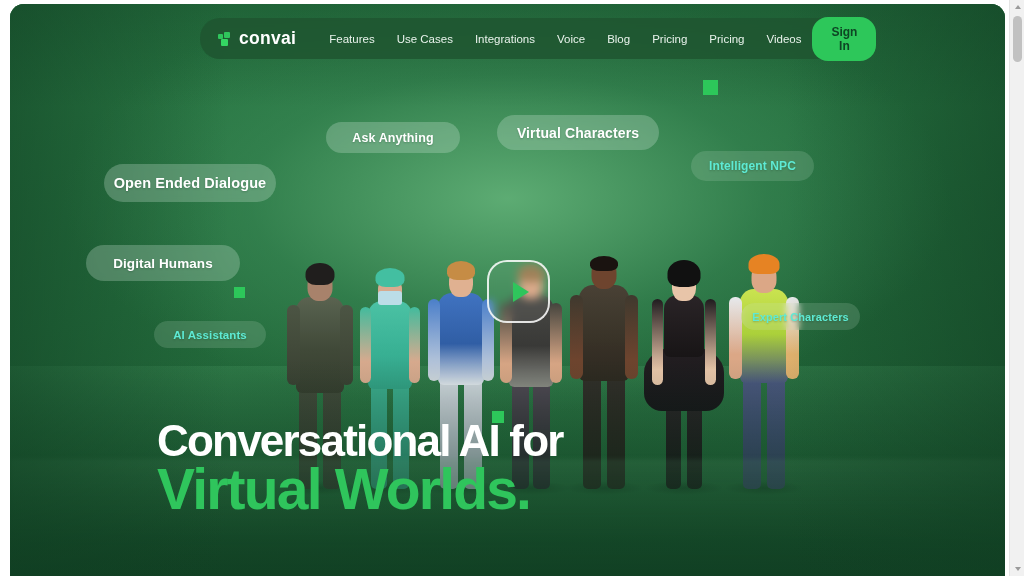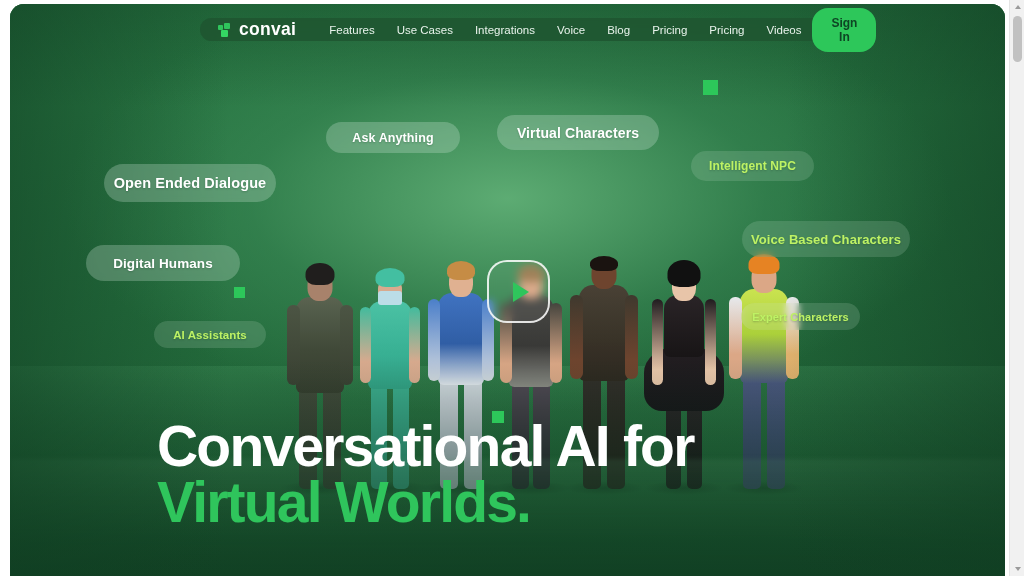--- a/index.html
+++ b/index.html
@@ -89,21 +89,21 @@
     position: absolute;
     left: 0; right: 0; top: 455px; height: 120px;
     background: linear-gradient(180deg, rgba(120,190,140,0.16) 0%, rgba(40,110,64,0.04) 70%, rgba(0,0,0,0) 100%);
     filter: blur(2px);
   }
 
   
   .navbar {
     position: absolute;
     left: 190px; top: 14px;
-    width: 640px; height: 23px;
+    width: 640px; height: 41px;
     background: rgba(30,84,48,0.82);
     border-radius: 20px;
     display: flex; align-items: center;
     padding: 0 4px 0 18px;
     backdrop-filter: blur(6px);
   }
   .logo { display: flex; align-items: center; gap: 7px; margin-right: 22px; }
   .logo-mark { position: relative; width: 14px; height: 14px; }
   .logo-mark i {
     position: absolute; display: block; background: #2fc55c; border-radius: 1px;
@@ -135,21 +135,21 @@
     display: flex; align-items: center; justify-content: center;
     color: #ffffff; font-weight: 700;
     border-radius: 22px;
     background: rgba(222,240,228,0.26);
     backdrop-filter: blur(3px);
     white-space: nowrap;
     letter-spacing: 0.1px;
     cursor: default;
     text-shadow: 0 1px 2px rgba(10,45,25,0.25);
   }
-  .pill.dim { background: rgba(205,232,213,0.17); color: #bef264; }
+  .pill.dim { background: rgba(205,232,213,0.17); color: #5eead4; }
 
   .p-ask    { left: 316px; top: 118px; width: 134px; height: 31px; font-size: 12.5px; }
   .p-virt   { left: 487px; top: 111px; width: 162px; height: 35px; font-size: 14px; }
   .p-open   { left: 94px; top: 160px; width: 172px; height: 38px; font-size: 14.5px; }
   .p-npc    { left: 681px; top: 147px; width: 123px; height: 30px; font-size: 12px; }
   .p-dig    { left: 76px;  top: 241px; width: 154px; height: 36px; font-size: 13.5px; }
   .p-voice  { left: 732px; top: 217px; width: 168px; height: 36px; font-size: 13px; }
   .p-ai     { left: 144px; top: 317px; width: 112px; height: 27px; font-size: 11.5px; }
   .p-exp    { left: 731px; top: 299px; width: 119px; height: 27px; font-size: 11px; }
 
@@ -180,21 +180,21 @@
   }
 
   
   .headline {
     position: absolute;
     left: 147px; top: 415px;
     line-height: 0.98;
     font-weight: 700;
     letter-spacing: -1.8px;
   }
-  .headline .l1 { display: block; color: #ffffff; font-size: 57px; text-align: right; }
+  .headline .l1 { display: block; color: #ffffff; font-size: 44px; text-align: right; }
   .headline .l2 { display: block; color: #2fc55c; font-size: 57px; }
 
   .copy {
     position: absolute;
     left: 697px; top: 482px;
     width: 178px;
     color: #e4efe7;
     font-size: 11.5px;
     line-height: 1.72;
     font-weight: 400;
@@ -330,21 +330,20 @@
 
     <div class="sq sq-1"></div>
     <div class="sq sq-2"></div>
     <div class="sq sq-3"></div>
 
     <div class="pill p-ask">Ask Anything</div>
     <div class="pill p-virt">Virtual Characters</div>
     <div class="pill p-open">Open Ended Dialogue</div>
     <div class="pill dim p-npc">Intelligent NPC</div>
     <div class="pill p-dig">Digital Humans</div>
-    <div class="pill dim p-voice">Voice Based Characters</div>
     <div class="pill dim p-ai">AI Assistants</div>
     <div class="pill dim p-exp">Expert Characters</div>
 
     <div class="playbtn">
       <div class="tri"></div>
     </div>
 
     <div class="headline">
       <span class="l1">Conversational AI for</span>
       <span class="l2">Virtual Worlds.</span>

